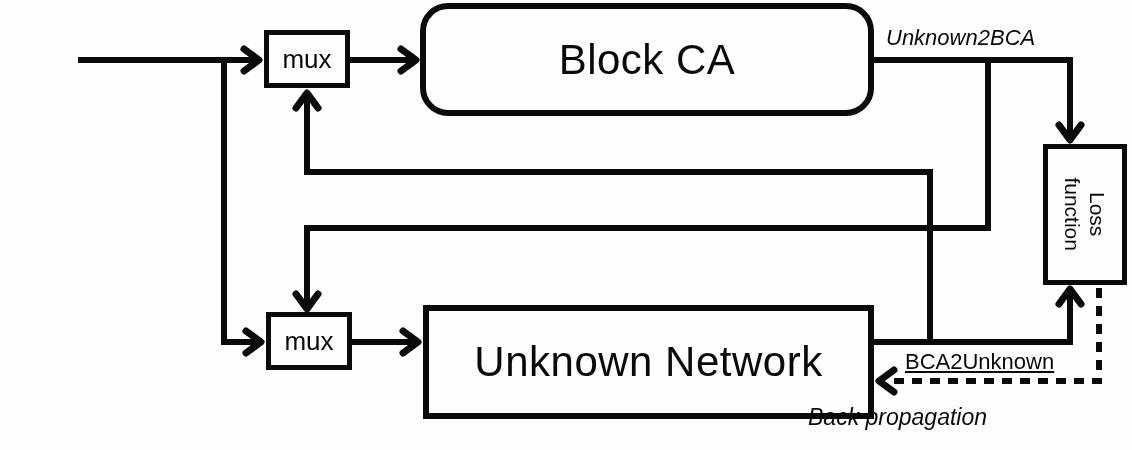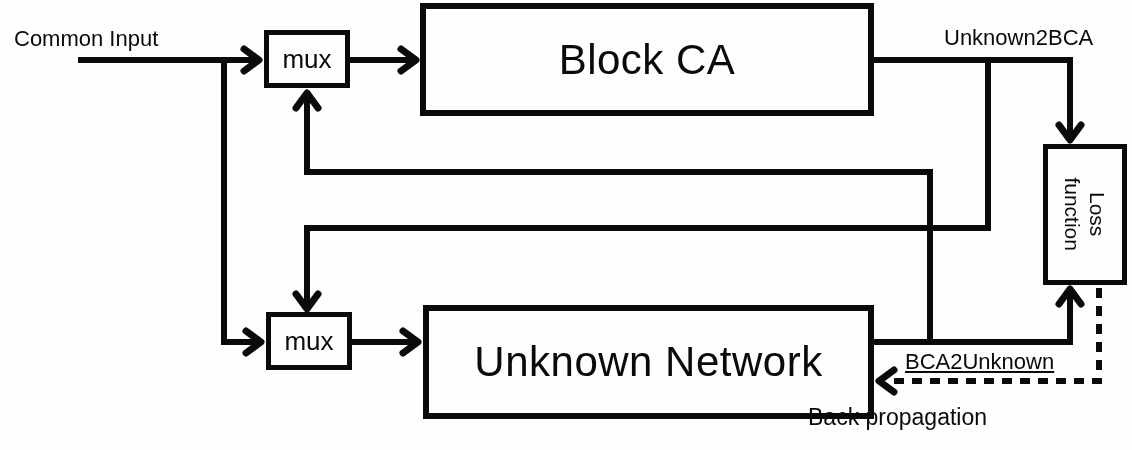--- a/index.html
+++ b/index.html
@@ -42,21 +42,21 @@
     border: 6px solid #0a0a0a;
     display: flex;
     align-items: center;
     justify-content: center;
     z-index: 2;
     text-align: center;
   }
   .box.small { border-width: 5px; }
 
   .box-mux-top    { left: 264px; top: 30px;  width: 86px;  height: 58px; }
-  .box-block-ca   { left: 420px; top: 3px;   width: 454px; height: 113px; }
+  .box-block-ca   { left: 420px; top: 3px;   width: 454px; height: 113px; border-radius: 28px; }
   .box-mux-bottom { left: 266px; top: 312px; width: 86px;  height: 58px; }
   .box-unknown    { left: 423px; top: 285px; width: 451px; height: 114px; margin-top: 20px; }
   .box-loss       { left: 1043px; top: 144px; width: 84px; height: 141px; border-width: 5px; }
 
   .big-label  { font-size: 42px; letter-spacing: 0.5px; }
   .mux-label  { font-size: 26px; }
   .loss-text  {
     transform: rotate(90deg);
     font-size: 21px;
     line-height: 1.2;
@@ -64,23 +64,23 @@
     white-space: nowrap;
   }
 
   .float-label {
     position: absolute;
     z-index: 3;
     font-size: 22px;
     white-space: nowrap;
   }
   .lbl-common-input { left: 14px;  top: 26px; }
-  .lbl-unknown2bca  { left: 944px; top: 25px; }
+  .lbl-unknown2bca  { left: 886px; top: 25px; font-style: italic; }
   .lbl-bca2unknown  { left: 905px; top: 349px; text-decoration: underline; }
-  .lbl-backprop     { left: 808px; top: 404px; font-size: 23px; }
+  .lbl-backprop     { left: 808px; top: 404px; font-style: italic; font-size: 23px; }
 </style>
 </head>
 <body>
 
 <div class="canvas">
 
   <svg class="connector-layer" viewBox="0 0 1132 450" xmlns="http://www.w3.org/2000/svg">
 
     <polyline class="wire" points="78,60 254,60"></polyline>
     <polyline class="arrowhead" points="244,49 259,60 244,71"></polyline>
@@ -126,21 +126,20 @@
     <span class="big-label">Unknown Network</span>
   </div>
 
   <div class="box box-loss">
     <div class="loss-text">
       <div>Loss</div>
       <div>function</div>
     </div>
   </div>
 
-  <div class="float-label lbl-common-input">Common Input</div>
 
   <div class="float-label lbl-unknown2bca">Unknown2BCA</div>
 
   <div class="float-label lbl-bca2unknown">BCA2Unknown</div>
 
   <div class="float-label lbl-backprop">Back propagation</div>
 
 </div>
 
 </body></html>

